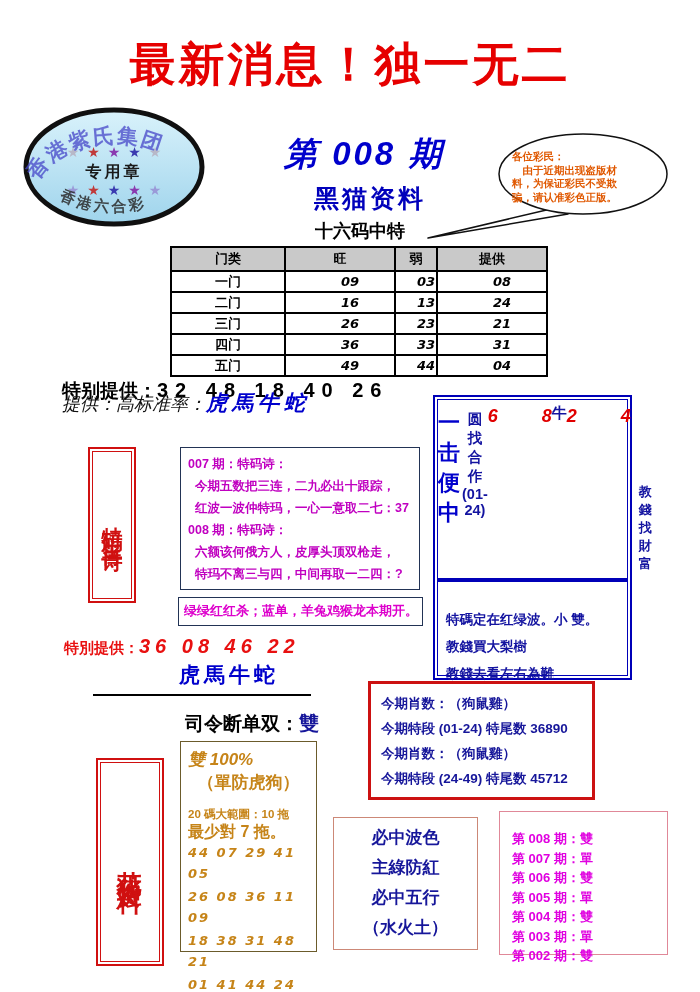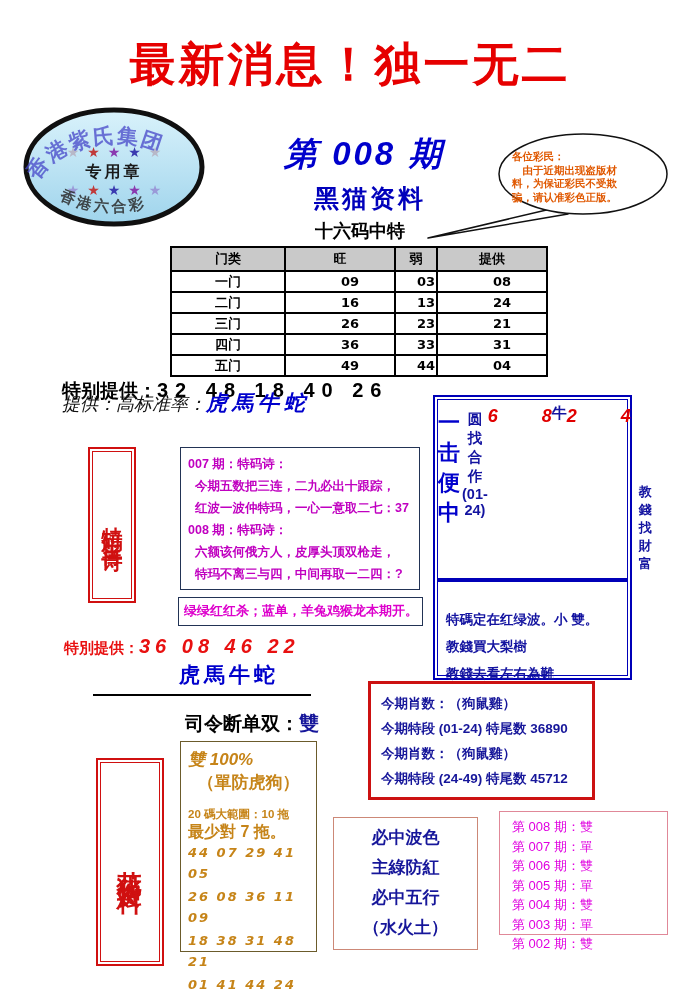--- a/index.html
+++ b/index.html
@@ -19,21 +19,21 @@
     font-size:18px;font-weight:bold;color:#000000;}
 
   .bubble-svg{position:absolute;left:405px;top:130px;width:275px;height:118px;}
   .bubble-text{position:absolute;left:512px;top:150px;width:152px;
     font-size:10.5px;line-height:13.5px;font-weight:bold;color:#e05800;}
 
   .spec-table{position:absolute;left:170px;top:246px;border-collapse:collapse;table-layout:fixed;}
   .spec-table th,.spec-table td{border:2px solid #000;text-align:center;font-weight:bold;padding:0;}
   .spec-table th{background:#c9c9c9;font-size:13px;height:22px;}
   .spec-table td{font-size:13px;height:19px;}
-  .spec-table td.numcell{font-family:"DejaVu Sans",sans-serif;padding-left:20px;}
+  .spec-table td.numcell{font-style:italic;font-family:"DejaVu Sans",sans-serif;padding-left:20px;}
 
   .offer1{position:absolute;left:62px;top:378px;font-size:19px;font-weight:bold;color:#000;}
   .offer1 .num{font-size:20px;letter-spacing:7px;}
   .provide-line{position:absolute;left:62px;top:389px;font-size:18px;color:#111;font-style:italic;}
   .provide-line .zodiac{font-size:21px;font-weight:bold;color:#0000cc;letter-spacing:5px;}
 
   .vbox{position:absolute;border:2px solid #d01010;padding:2px;background:#fff;}
   .vbox .inner{border:1px solid #d01010;width:100%;height:100%;box-sizing:border-box;
     display:flex;align-items:center;justify-content:center;}
   .vbox .vtext{writing-mode:vertical-rl;text-orientation:upright;color:#d01010;
@@ -88,23 +88,23 @@
     font-family:"DejaVu Sans",sans-serif;margin-top:2px;}
 
   .info-box{position:absolute;left:368px;top:681px;width:227px;height:119px;box-sizing:border-box;
     border:3px solid #cc1111;padding:7px 10px;color:#16169a;font-weight:bold;
     font-size:13.5px;line-height:25px;}
 
   .color-box{position:absolute;left:333px;top:817px;width:145px;height:133px;box-sizing:border-box;
     border:1.5px solid #cc8877;color:#16169a;font-weight:bold;font-size:17px;
     line-height:30px;text-align:center;padding-top:5px;}
 
-  .history-box{position:absolute;left:499px;top:811px;width:169px;height:124px;box-sizing:border-box;
-    border:1.5px solid #e08898;color:#e000e0;font-weight:normal;font-size:13px;
-    line-height:19.5px;padding:5px 0 0 12px;}
+  .history-box{position:absolute;left:499px;top:811px;width:169px;height:144px;box-sizing:border-box;
+    border:1.5px solid #e08898;color:#e000e0;font-weight:bold;font-size:13px;
+    line-height:19.5px;padding:17px 0 0 12px;}
 </style>
 </head>
 <body>
 
 <div class="page">
 
   <div class="main-title">最新消息！独一无二</div>
 
   <svg class="stamp" viewBox="0 0 185 124">
     <defs>

